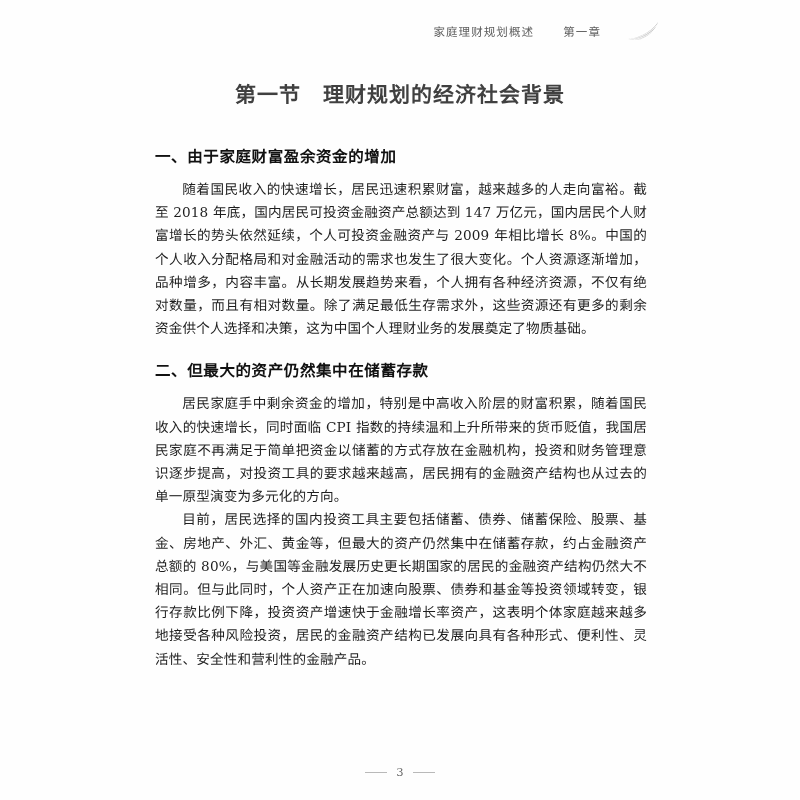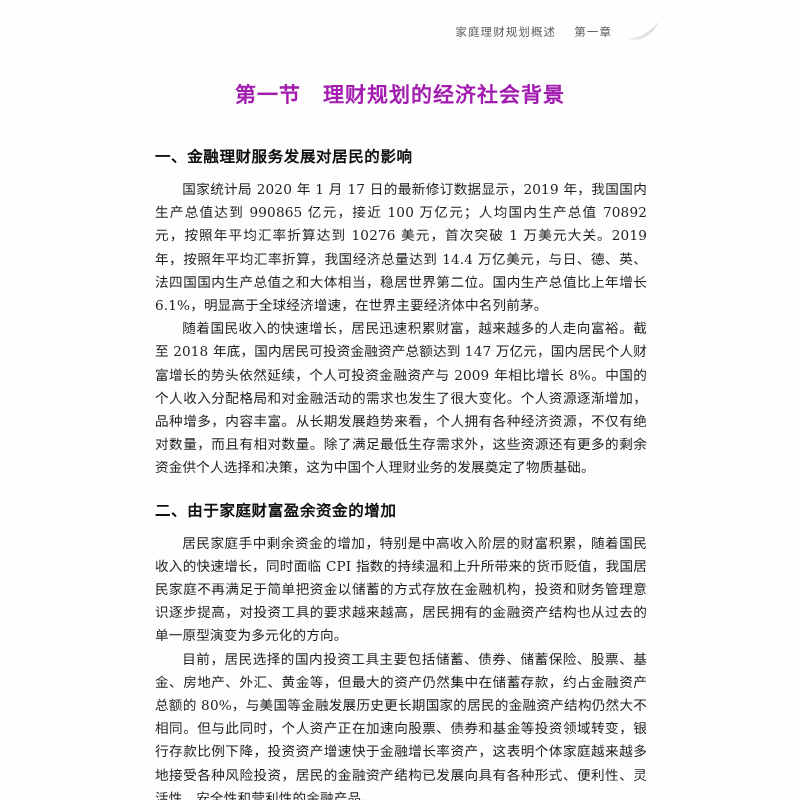--- a/index.html
+++ b/index.html
@@ -25,21 +25,21 @@
     background: #fefefe;
   }
 
   
   .running-header {
     position: absolute;
     top: 18px;
     right: 140px;
     display: flex;
     align-items: center;
-    gap: 0px;
+    gap: 11px;
     height: 26px;
   }
   .running-header .rh-text {
     font-family: "DejaVu Sans", "Liberation Sans", sans-serif;
     font-size: 11.5px;
     letter-spacing: 1.1px;
     color: #5d5d5d;
     white-space: nowrap;
     font-weight: 400;
   }
@@ -63,21 +63,21 @@
   .section-title {
     position: absolute;
     top: 78px;
     left: 0;
     width: 800px;
     text-align: center;
     font-family: "DejaVu Serif", "Liberation Serif", serif;
     font-weight: bold;
     font-size: 21px;
     letter-spacing: 1px;
-    color: #a21caf;
+    color: #404040;
   }
   .section-title .st-gap { display: inline-block; width: 22px; }
 
   
   .content {
     position: absolute;
     top: 126px;
     left: 155px;
     width: 492px;
   }
@@ -151,31 +151,30 @@
 
   <div class="section-title">
     <span>第一节</span><span class="st-gap"></span><span>理财规划的经济社会背景</span>
   </div>
 
   <div class="content">
 
 
     <div class="sp-before-head"></div>
 
-    <h2 class="sub-head">一、金融理财服务发展对居民的影响</h2>
+    <h2 class="sub-head">一、由于家庭财富盈余资金的增加</h2>
 
     <div class="sp-after-head"></div>
 
-    <p class="para">国家统计局 2020 年 1 月 17 日的最新修订数据显示，2019 年，我国国内生产总值达到 990865 亿元，接近 100 万亿元；人均国内生产总值 70892 元，按照年平均汇率折算达到 10276 美元，首次突破 1 万美元大关。2019 年，按照年平均汇率折算，我国经济总量达到 14.4 万亿美元，与日、德、英、法四国国内生产总值之和大体相当，稳居世界第二位。国内生产总值比上年增长 6.1%，明显高于全球经济增速，在世界主要经济体中名列前茅。</p>
 
     <p class="para">随着国民收入的快速增长，居民迅速积累财富，越来越多的人走向富裕。截至 2018 年底，国内居民可投资金融资产总额达到 147 万亿元，国内居民个人财富增长的势头依然延续，个人可投资金融资产与 2009 年相比增长 8%。中国的个人收入分配格局和对金融活动的需求也发生了很大变化。个人资源逐渐增加，品种增多，内容丰富。从长期发展趋势来看，个人拥有各种经济资源，不仅有绝对数量，而且有相对数量。除了满足最低生存需求外，这些资源还有更多的剩余资金供个人选择和决策，这为中国个人理财业务的发展奠定了物质基础。</p>
 
     <div class="sp-before-head"></div>
 
-    <h2 class="sub-head">二、由于家庭财富盈余资金的增加</h2>
+    <h2 class="sub-head">二、但最大的资产仍然集中在储蓄存款</h2>
 
     <div class="sp-after-head"></div>
 
     <p class="para">居民家庭手中剩余资金的增加，特别是中高收入阶层的财富积累，随着国民收入的快速增长，同时面临 CPI 指数的持续温和上升所带来的货币贬值，我国居民家庭不再满足于简单把资金以储蓄的方式存放在金融机构，投资和财务管理意识逐步提高，对投资工具的要求越来越高，居民拥有的金融资产结构也从过去的单一原型演变为多元化的方向。</p>
 
     <p class="para">目前，居民选择的国内投资工具主要包括储蓄、债券、储蓄保险、股票、基金、房地产、外汇、黄金等，但最大的资产仍然集中在储蓄存款，约占金融资产总额的 80%，与美国等金融发展历史更长期国家的居民的金融资产结构仍然大不相同。但与此同时，个人资产正在加速向股票、债券和基金等投资领域转变，银行存款比例下降，投资资产增速快于金融增长率资产，这表明个体家庭越来越多地接受各种风险投资，居民的金融资产结构已发展向具有各种形式、便利性、灵活性、安全性和营利性的金融产品。</p>
   </div>
 
   <div class="folio">
     <span class="rule"></span>

